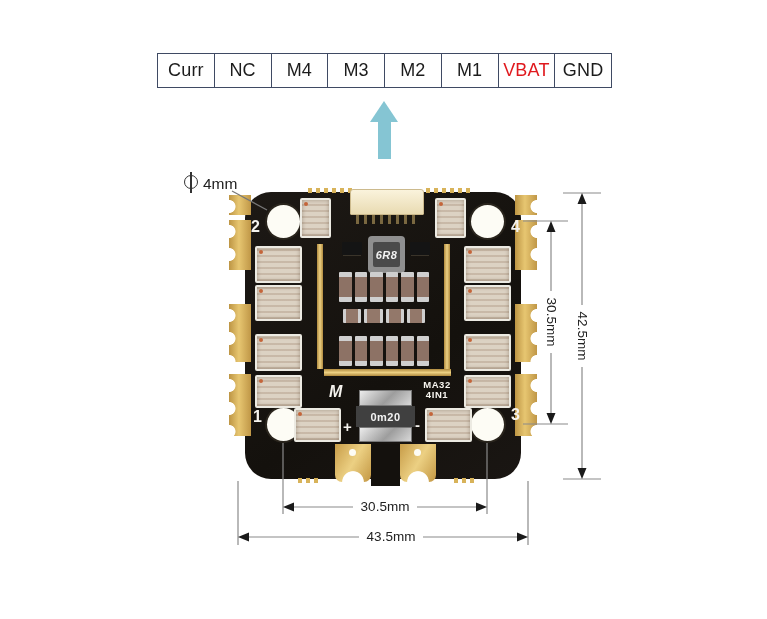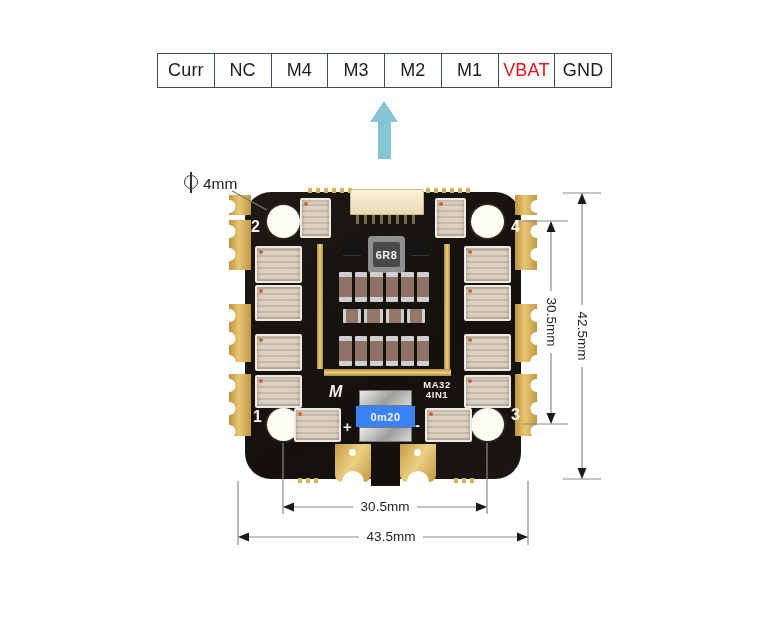--- a/index.html
+++ b/index.html
@@ -57,39 +57,39 @@
   .mosfet::before { content:''; position:absolute; left:2px; top:2px; width:4px; height:4px;
     border-radius:50%; background:#c4653a; }
   .fc-connector { position:absolute; left:112px; top:-3px; width:74px; height:26px;
     background:linear-gradient(180deg,#faf3dc,#e9dbb2); border:1px solid #ccba8d; border-radius:3px 3px 1px 1px; }
   .fc-pins { position:absolute; left:118px; top:23px; width:62px; height:9px;
     background:repeating-linear-gradient(90deg,#7a6840 0 3px,#191611 3px 8px); }
   .inductor { position:absolute; left:130px; top:44px; width:37px; height:37px;
     background:#8f8f8f; border-radius:4px; display:flex; align-items:center; justify-content:center; }
   .inductor .core { width:27px; height:25px; background:#4a4a4a; border-radius:2px;
     display:flex; align-items:center; justify-content:center;
-    color:#f2f2f2; font-size:11px; font-weight:bold; letter-spacing:.5px; }
+    color:#f2f2f2; font-size:11px; font-weight:bold; letter-spacing:.5px;font-style:italic; }
   .tiny-ic { position:absolute; width:20px; height:13px; background:#141414; border-radius:1px;
     box-shadow:0 2px 0 -1px #3a342a; }
   .gold-bar-v { position:absolute; width:6px; height:125px; top:52px;
     background:linear-gradient(90deg,#b08a3e,#ecd083,#b08a3e); }
   .gold-bar-h { position:absolute; left:86px; top:177px; width:127px; height:7px;
     background:linear-gradient(180deg,#b08a3e,#ecd083,#b08a3e); }
   .cap-row { position:absolute; display:flex; gap:3px; }
   .cap-v { flex:1; background:linear-gradient(180deg,#cfcfcf 0 16%,#8d7265 16% 84%,#cfcfcf 84%);
     border-radius:1px; }
   .cap-h { flex:1; background:linear-gradient(90deg,#cfcfcf 0 18%,#93786a 18% 82%,#cfcfcf 82%);
     border-radius:1px; }
   .brand-logo { position:absolute; left:91px; top:191px; color:#f5f3ee; font-weight:bold;
     font-style:italic; font-size:16px; letter-spacing:-1px; }
   .model-text { position:absolute; left:176px; top:188px; width:46px; text-align:center;
     color:#f7f5f0; font-size:9.5px; font-weight:bold; line-height:10px; letter-spacing:.6px; }
   .shunt-cap { position:absolute; left:121px; width:53px; height:16px;
     background:linear-gradient(135deg,#ececec,#9d9d9d 55%,#d8d8d8); border:1px solid #787878; }
-  .shunt-body { position:absolute; left:118px; top:214px; width:59px; height:21px; background:#3b82f6;
+  .shunt-body { position:absolute; left:118px; top:214px; width:59px; height:21px; background:#404040;
     display:flex; align-items:center; justify-content:center; color:#f2f2f2;
     font-size:11px; font-weight:bold; letter-spacing:.5px; }
   .polarity { position:absolute; color:#f5f3ee; font-size:15px; font-weight:bold; }
   .batt-tab { position:absolute; top:252px; width:36px; height:38px; border-radius:0 0 7px 7px;
     background-image:
       radial-gradient(circle 11px at 50% 100%, #ffffff 10.4px, rgba(255,255,255,0) 11.2px),
       linear-gradient(120deg,#c79c48,#ecd083 50%,#c39743);
   }
   .batt-tab::before { content:''; position:absolute; left:14px; top:5px; width:7px; height:7px;
     border-radius:50%; background:#fdfcf5; }

